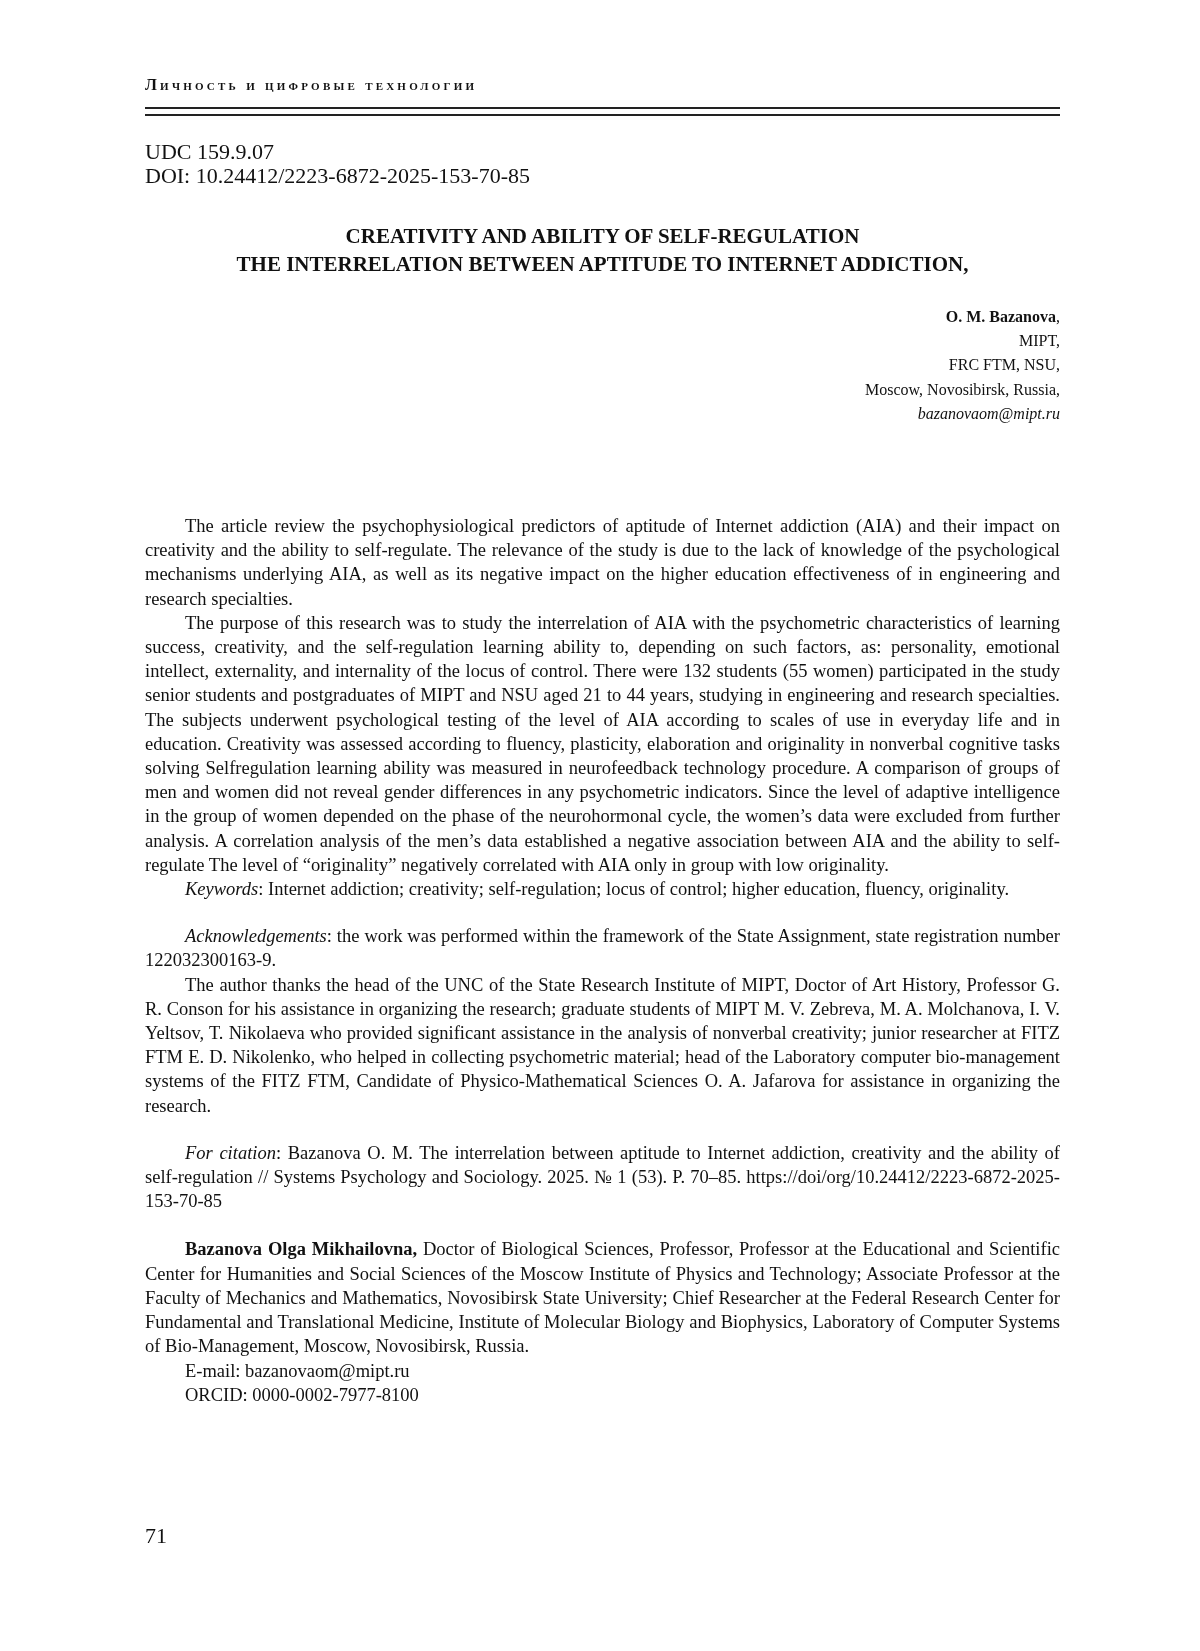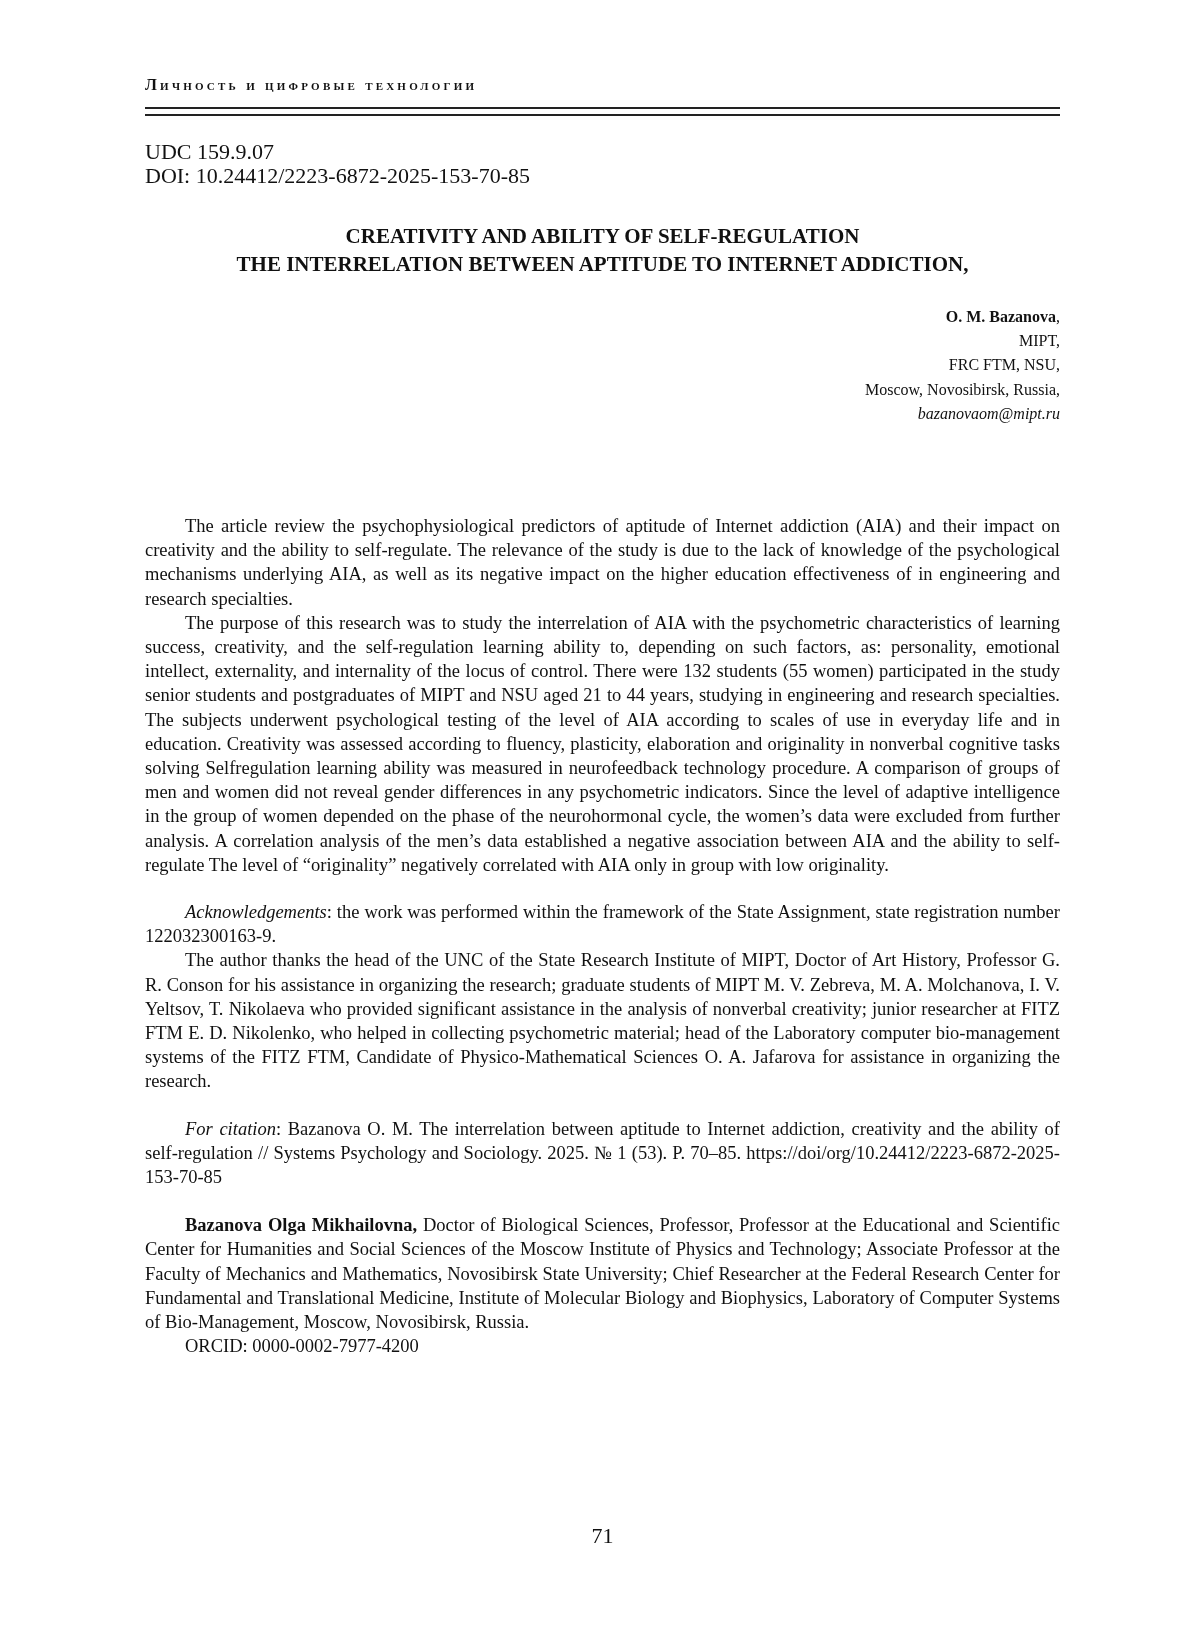--- a/index.html
+++ b/index.html
@@ -16,21 +16,21 @@
            font-weight: bold; font-size: 21px; line-height: 28px; }
   .author { position: absolute; top: 305px; right: 0; text-align: right; font-size: 16px; line-height: 24.2px; }
   .author .name { font-weight: bold; }
   .email-italic { font-style: italic; }
   .body { position: absolute; top: 467px; left: 0; width: 915px; font-size: 18.5px; line-height: 24.2px; text-align: justify; margin-top: 47px; }
   .body p { margin: 0; text-indent: 40px; }
   .gap { height: 23px; }
   .gap-lg { height: 24px; }
   .label-italic { font-style: italic; }
   .bold { font-weight: bold; }
-  .page-number { position: absolute; top: 1523px; left: 0; width: 915px; text-align: center; font-size: 22px; }
+  .page-number { position: absolute; top: 1523px; left: 0; width: 915px; font-size: 22px; }
 </style>
 </head>
 <body>
 
 <div class="page">
 
   <div class="running-head">Личность и цифровые технологии</div>
   <div class="rule1"></div>
   <div class="rule2"></div>
 
@@ -48,30 +48,32 @@
     <div><span class="name">O. M. Bazanova</span><span>,</span></div>
     <div>MIPT,</div>
     <div>FRC FTM, NSU,</div>
     <div>Moscow, Novosibirsk, Russia,</div>
     <div class="email-italic">bazanovaom@mipt.ru</div>
   </div>
 
   <div class="body">
     <p>The article review the psychophysiological predictors of aptitude of Internet addiction (AIA) and their impact on creativity and the ability to self-regulate. The relevance of the study is due to the lack of knowledge of the psychological mechanisms underlying AIA, as well as its negative impact on the higher education effectiveness of in engineering and research specialties.</p>
     <p>The purpose of this research was to study the interrelation of AIA with the psychometric characteristics of learning success, creativity, and the self-regulation learning ability to, depending on such factors, as: personality, emotional intellect, externality, and internality of the locus of control. There were 132 students (55 women) participated in the study senior students and postgraduates of MIPT and NSU aged 21 to 44 years, studying in engineering and research specialties. The subjects underwent psychological testing of the level of AIA according to scales of use in everyday life and in education. Creativity was assessed according to fluency, plasticity, elaboration and originality in nonverbal cognitive tasks solving Selfregulation learning ability was measured in neurofeedback technology procedure. A comparison of groups of men and women did not reveal gender differences in any psychometric indicators. Since the level of adaptive intelligence in the group of women depended on the phase of the neurohormonal cycle, the women’s data were excluded from further analysis. A correlation analysis of the men’s data established a negative association between AIA and the ability to self-regulate The level of “originality” negatively correlated with AIA only in group with low originality.</p>
+    <p><span class="label-italic">Keywords</span><span>: Internet addiction; creativity; self-regulation; locus of control; higher education, fluency, originality.</span></p>
 
     <div class="gap"></div>
 
     <p><span class="label-italic">Acknowledgements</span><span>: the work was performed within the framework of the State Assignment, state registration number 122032300163-9.</span></p>
     <p>The author thanks the head of the UNC of the State Research Institute of MIPT, Doctor of Art History, Professor G. R. Conson for his assistance in organizing the research; graduate students of MIPT M. V. Zebreva, M. A. Molchanova, I. V. Yeltsov, T. Nikolaeva who provided significant assistance in the analysis of nonverbal creativity; junior researcher at FITZ FTM E. D. Nikolenko, who helped in collecting psychometric material; head of the Laboratory computer bio-management systems of the FITZ FTM, Candidate of Physico-Mathematical Sciences O. A. Jafarova for assistance in organizing the research.</p>
 
     <div class="gap"></div>
 
     <p><span class="label-italic">For citation</span><span>: Bazanova O. M. The interrelation between aptitude to Internet addiction, creativity and the ability of self-regulation // Systems Psychology and Sociology. 2025. № 1 (53). P. 70–85. https://doi/org/10.24412/2223-6872-2025-153-70-85</span></p>
 
     <div class="gap-lg"></div>
 
     <p><span class="bold">Bazanova Olga Mikhailovna,</span><span> Doctor of Biological Sciences, Professor, Professor at the Educational and Scientific Center for Humanities and Social Sciences of the Moscow Institute of Physics and Technology; Associate Professor at the Faculty of Mechanics and Mathematics, Novosibirsk State University; Chief Researcher at the Federal Research Center for Fundamental and Translational Medicine, Institute of Molecular Biology and Biophysics, Laboratory of Computer Systems of Bio-Management, Moscow, Novosibirsk, Russia.</span></p>
-    <p>ORCID: 0000-0002-7977-4200</p>
+    <p>E-mail: bazanovaom@mipt.ru</p>
+    <p>ORCID: 0000-0002-7977-8100</p>
   </div>
 
   <div class="page-number">71</div>
 </div>
 
 </body></html>

